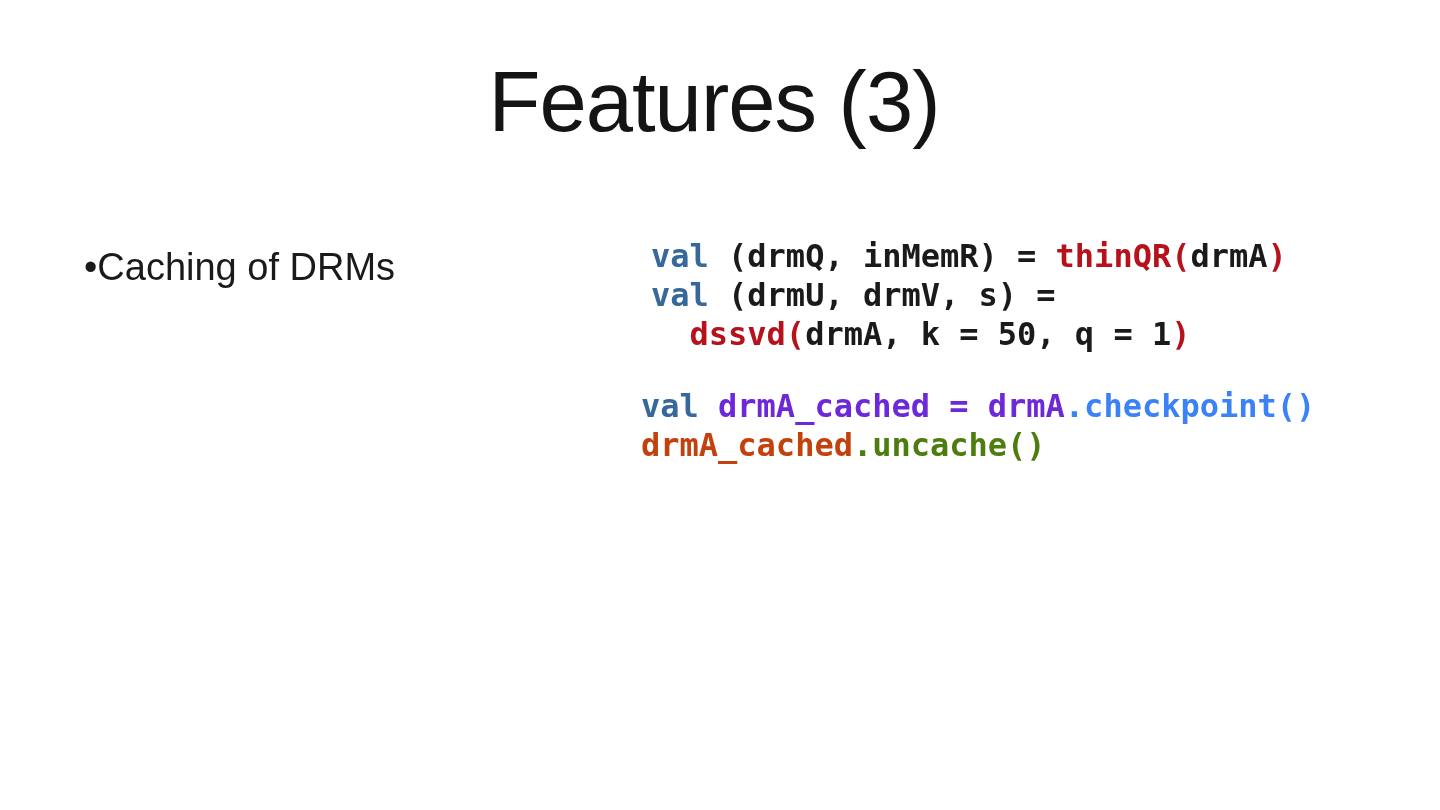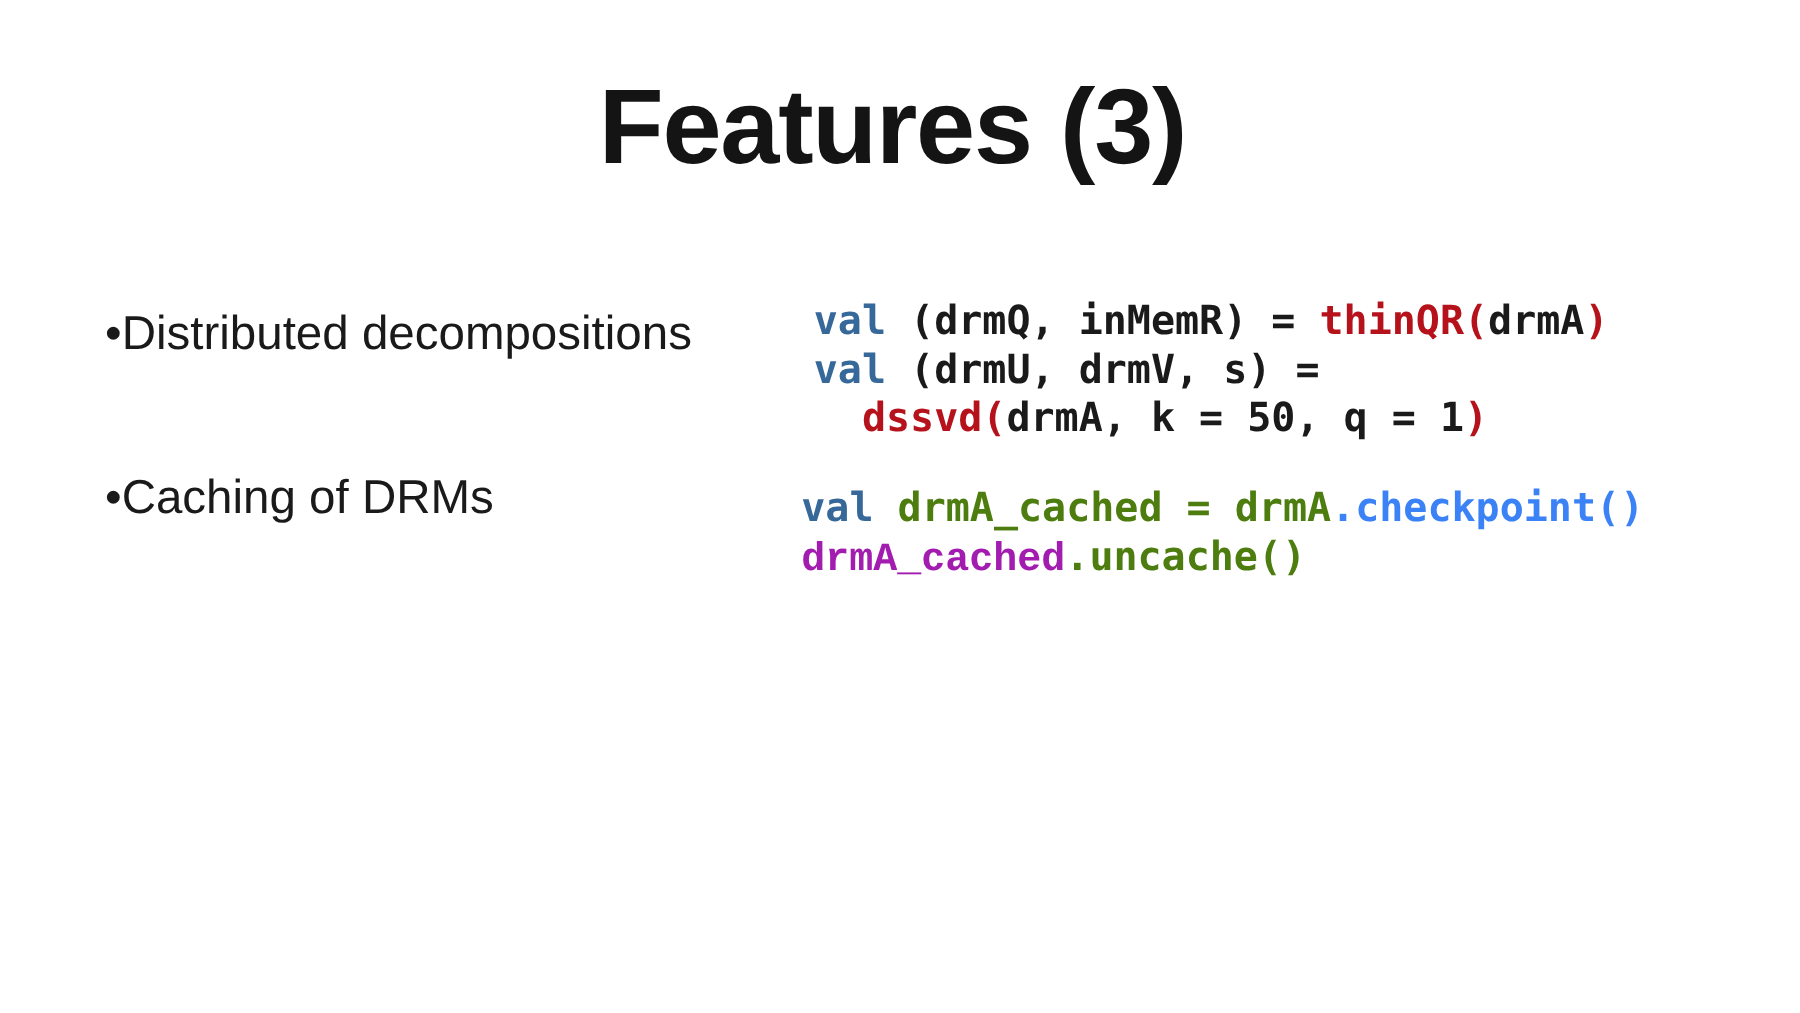--- a/index.html
+++ b/index.html
@@ -19,21 +19,21 @@
     inset: 0;
   }
   .title {
     position: absolute;
     top: 59px;
     left: 0;
     width: 1428px;
     margin: 0;
     text-align: center;
     font-size: 85px;
-    font-weight: 700;
+    font-weight: 400;
     letter-spacing: -1px;
     line-height: 1;
     color: #141414;
   }
   .bullets {
     position: absolute;
     left: 84px;
     top: 245px;
     width: 560px;
   }
@@ -61,21 +61,20 @@
   .code-block-2 { left: 641px; top: 387px; }
 </style>
 </head>
 <body style="background: rgb(255, 255, 255);">
 
 <div class="slide">
 
   <h1 class="title" style="color: rgb(20, 20, 20);">Features (3)</h1>
 
   <div class="bullets">
-    <div class="bullet-item"><span class="bullet-dot">•</span><span>Distributed decompositions</span></div>
     <div class="bullet-item"><span class="bullet-dot">•</span><span>Caching of DRMs</span></div>
   </div>
 
   <pre class="code code-block-1"><div><span style="color: rgb(54, 104, 154);">val</span><span style="color: rgb(26, 26, 26);"> (drmQ, inMemR) = </span><span style="color: rgb(181, 18, 27);">thinQR(</span><span style="color: rgb(26, 26, 26);">drmA</span><span style="color: rgb(181, 18, 27);">)</span></div><div><span style="color: rgb(54, 104, 154);">val</span><span style="color: rgb(26, 26, 26);"> (drmU, drmV, s) =</span></div><div><span style="color: rgb(26, 26, 26);">  </span><span style="color: rgb(181, 18, 27);">dssvd(</span><span style="color: rgb(26, 26, 26);">drmA, k = 50, q = 1</span><span style="color: rgb(181, 18, 27);">)</span></div></pre>
 
-  <pre class="code code-block-2"><div><span style="color: rgb(54, 104, 154);">val</span><span style="color: #4d7c0f;"> drmA_cached = drmA</span><span style="color: #3b82f6;">.checkpoint()</span></div><div><span style="color: #a21caf; font-family: Liberation Mono, monospace;">drmA_cached</span><span style="color: #4d7c0f;">.uncache()</span></div></pre>
+  <pre class="code code-block-2"><div><span style="color: rgb(54, 104, 154);">val</span><span style="color: #6d28d9;"> drmA_cached = drmA</span><span style="color: #3b82f6;">.checkpoint()</span></div><div><span style="color: #c2410c;">drmA_cached</span><span style="color: #4d7c0f;">.uncache()</span></div></pre>
 
 </div>
 
 </body></html>

